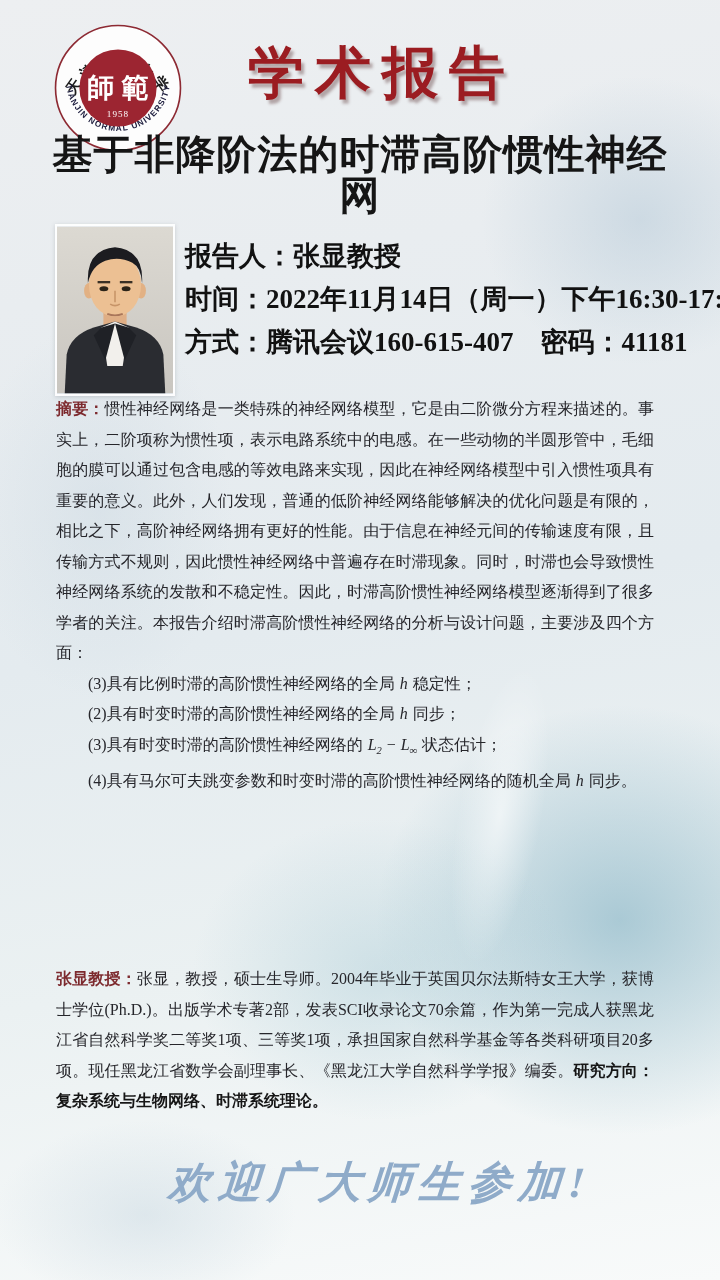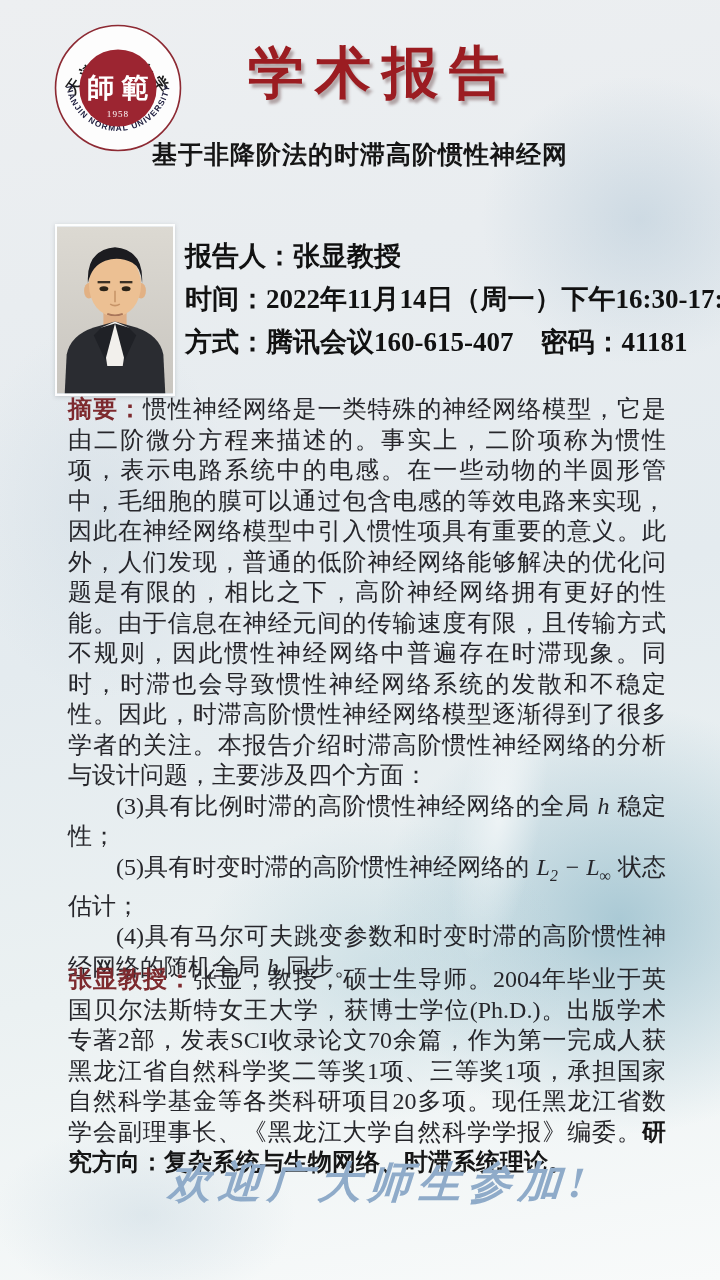--- a/index.html
+++ b/index.html
@@ -28,34 +28,34 @@
 
   .main-title {
     position:absolute; left:204px; top:36px; width:356px;
     text-align:center; font-size:56px; font-weight:bold; letter-spacing:11px;
     color:#9b1c21; text-shadow:3px 4px 3px rgba(70,25,25,0.35);
     white-space:nowrap;
   }
 
   .lecture-title {
     position:absolute; left:40px; top:134px; width:640px;
-    text-align:center; font-size:25px; font-weight:bold; color:#151515;
+    text-align:center; font-size:40px; font-weight:bold; color:#151515;
     line-height:41px; letter-spacing:1px;
   }
 
   .photo { position:absolute; left:55px; top:224px; width:120px; height:172px;
     border:2px solid rgba(255,255,255,0.9); box-shadow:0 1px 4px rgba(90,100,110,0.25); box-sizing:border-box; }
   .photo svg { display:block; width:100%; height:100%; }
 
   .info-list { position:absolute; left:185px; top:236px; width:510px; }
   .info-row { font-size:27px; font-weight:bold; color:#111; height:43px; line-height:40px; white-space:nowrap; }
 
   .bodyblock {
-    position:absolute; left:68px; width:598px;
-    font-size:24px; line-height:30.5px; color:#26262b; text-align:justify;
+    position:absolute; left:56px; width:598px;
+    font-size:16px; line-height:30.5px; color:#26262b; text-align:justify;
   }
   .abstract { top:394px; }
   .bio { top:964px; }
   .bodyblock p { margin:0; }
   .item { text-indent:2em; }
   .red-label { color:#7d2a2e; font-weight:bold; }
   .math { font-style:italic; font-family:"Liberation Serif",serif; padding:0 1px; }
   .math sub { font-size:0.66em; }
   .bold-tail { font-weight:bold; color:#161616; }
 
@@ -141,21 +141,22 @@
 
   <div class="info-list">
     <div class="info-row"><span>报告人：</span><span>张显教授</span></div>
     <div class="info-row"><span>时间：</span><span>2022年11月14日（周一）下午16:30-17:30</span></div>
     <div class="info-row"><span>方式：</span><span>腾讯会议160-615-407　密码：41181</span></div>
   </div>
 
   <div class="bodyblock abstract">
     <p><span class="red-label">摘要：</span><span>惯性神经网络是一类特殊的神经网络模型，它是由二阶微分方程来描述的。事实上，二阶项称为惯性项，表示电路系统中的电感。在一些动物的半圆形管中，毛细胞的膜可以通过包含电感的等效电路来实现，因此在神经网络模型中引入惯性项具有重要的意义。此外，人们发现，普通的低阶神经网络能够解决的优化问题是有限的，相比之下，高阶神经网络拥有更好的性能。由于信息在神经元间的传输速度有限，且传输方式不规则，因此惯性神经网络中普遍存在时滞现象。同时，时滞也会导致惯性神经网络系统的发散和不稳定性。因此，时滞高阶惯性神经网络模型逐渐得到了很多学者的关注。本报告介绍时滞高阶惯性神经网络的分析与设计问题，主要涉及四个方面：</span></p>
     <p class="item"><span>(3)具有比例时滞的高阶惯性神经网络的全局 </span><span class="math">h</span><span> 稳定性；</span></p>
-    <p class="item"><span>(5)具有时变时滞的高阶惯性神经网络的 </span><span class="math"><span>L</span><sub>2</sub><span> − </span><span>L</span><sub>∞</sub></span><span> 状态估计；</span></p>
+    <p class="item"><span>(2)具有时变时滞的高阶惯性神经网络的全局 </span><span class="math">h</span><span> 同步；</span></p>
+    <p class="item"><span>(3)具有时变时滞的高阶惯性神经网络的 </span><span class="math"><span>L</span><sub>2</sub><span> − </span><span>L</span><sub>∞</sub></span><span> 状态估计；</span></p>
     <p class="item"><span>(4)具有马尔可夫跳变参数和时变时滞的高阶惯性神经网络的随机全局 </span><span class="math">h</span><span> 同步。</span></p>
   </div>
 
   <div class="bodyblock bio">
     <p><span class="red-label">张显教授：</span><span>张显，教授，硕士生导师。2004年毕业于英国贝尔法斯特女王大学，获博士学位(Ph.D.)。出版学术专著2部，发表SCI收录论文70余篇，作为第一完成人获黑龙江省自然科学奖二等奖1项、三等奖1项，承担国家自然科学基金等各类科研项目20多项。现任黑龙江省数学会副理事长、《黑龙江大学自然科学学报》编委。</span><span class="bold-tail">研究方向：复杂系统与生物网络、时滞系统理论。</span></p>
   </div>
 
   <div class="welcome">欢迎广大师生参加!</div>
 
 </div>

